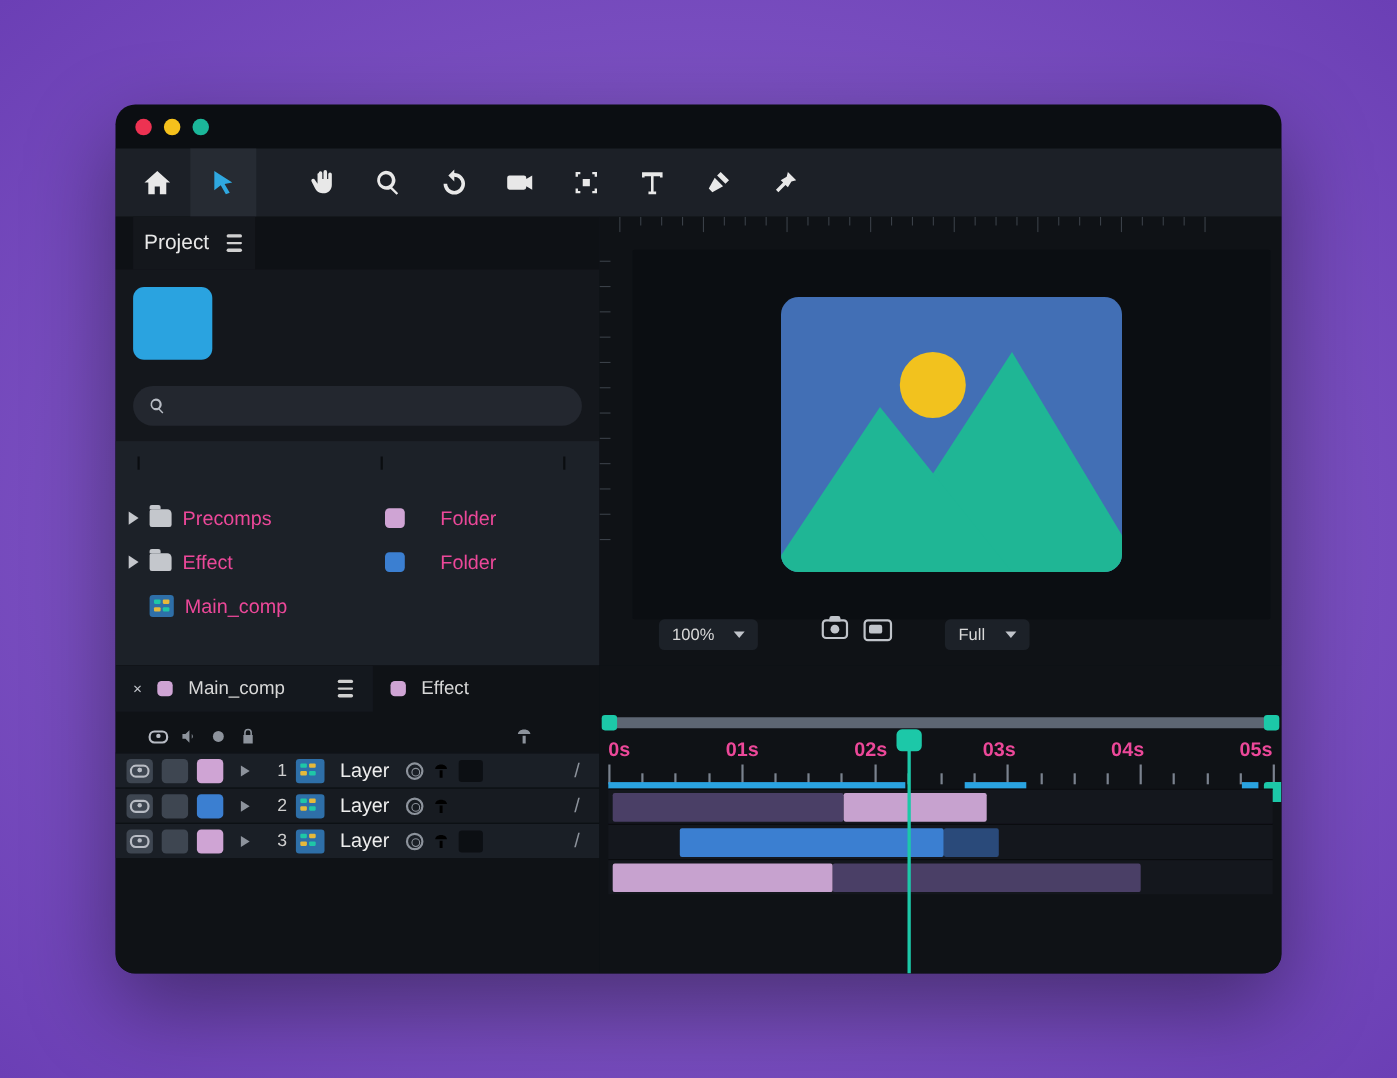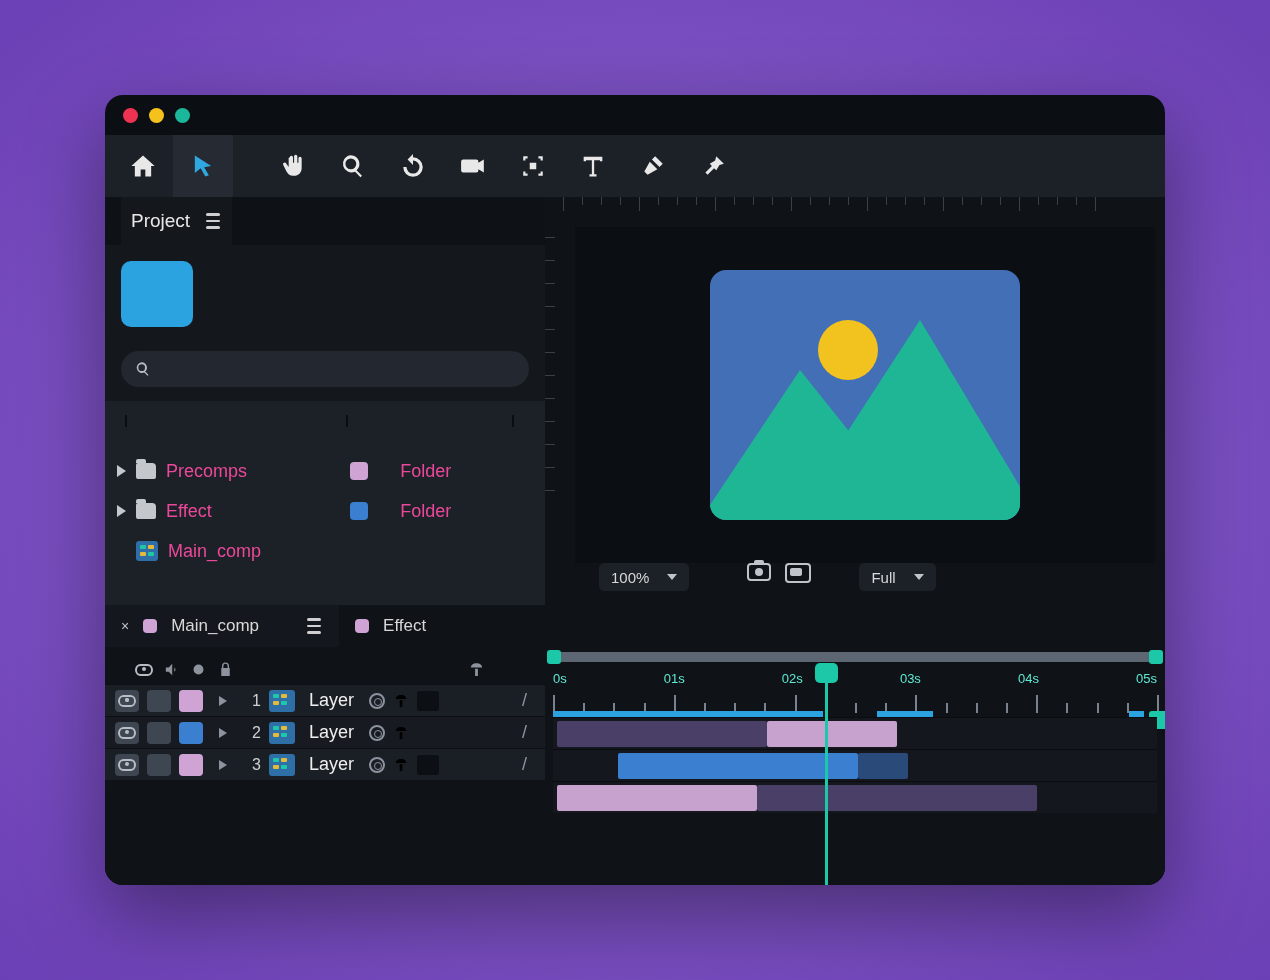--- a/index.html
+++ b/index.html
@@ -130,21 +130,21 @@
   .at-ico{width:16px;height:16px;border:2px solid #8d939c;border-radius:50%;position:relative;}
   .at-ico::after{content:'';position:absolute;top:3px;left:3px;width:6px;height:6px;border-radius:50%;border:1.5px solid #8d939c;}
   .slash{font-size:18px;color:#8d939c;margin-left:auto;margin-right:8px;}
   .dark-cell{width:22px;height:20px;background:#0c0f13;border-radius:3px;}
   
   .work-area{height:20px;position:relative;padding:0 8px;}
   .work-bar{position:absolute;top:5px;left:8px;right:8px;height:10px;background:#5d6673;border-radius:5px;}
   .work-handle{position:absolute;top:3px;width:14px;height:14px;background:#1cc8a8;border-radius:3px;}
   .wh-l{left:2px;} .wh-r{right:2px;}
   .time-ruler{height:50px;position:relative;padding:0 8px;}
-  .time-labels{position:absolute;top:4px;left:8px;right:8px;display:flex;justify-content:space-between;font-size:13px;color:#5eead4;}
+  .time-labels{position:absolute;top:4px;left:8px;right:8px;display:flex;justify-content:space-between;font-size:18px;color:#ec4899;font-weight:bold;}
   .time-ticks{position:absolute;top:26px;left:8px;right:8px;height:20px;}
   .time-ticks span{position:absolute;bottom:0;width:2px;background:#7a828e;}
   .tick-big{height:18px;} .tick-sm{height:10px;}
   .blue-strip{position:absolute;top:44px;left:8px;height:6px;background:#2aa3e0;}
   .blue-strip.s1{left:8px;width:270px;}
   .blue-strip.s2{left:332px;width:56px;}
   .blue-strip.s3{left:584px;width:15px;}
   .end-flag{position:absolute;top:44px;right:0;width:16px;height:18px;background:#1cc8a8;border-radius:3px 0 0 3px;}
   .playhead{position:absolute;top:0;left:280px;width:3px;height:230px;background:#1cc8a8;z-index:10;}
   .playhead::before{content:'';position:absolute;top:-4px;left:-10px;width:23px;height:20px;background:#1cc8a8;border-radius:5px;}

